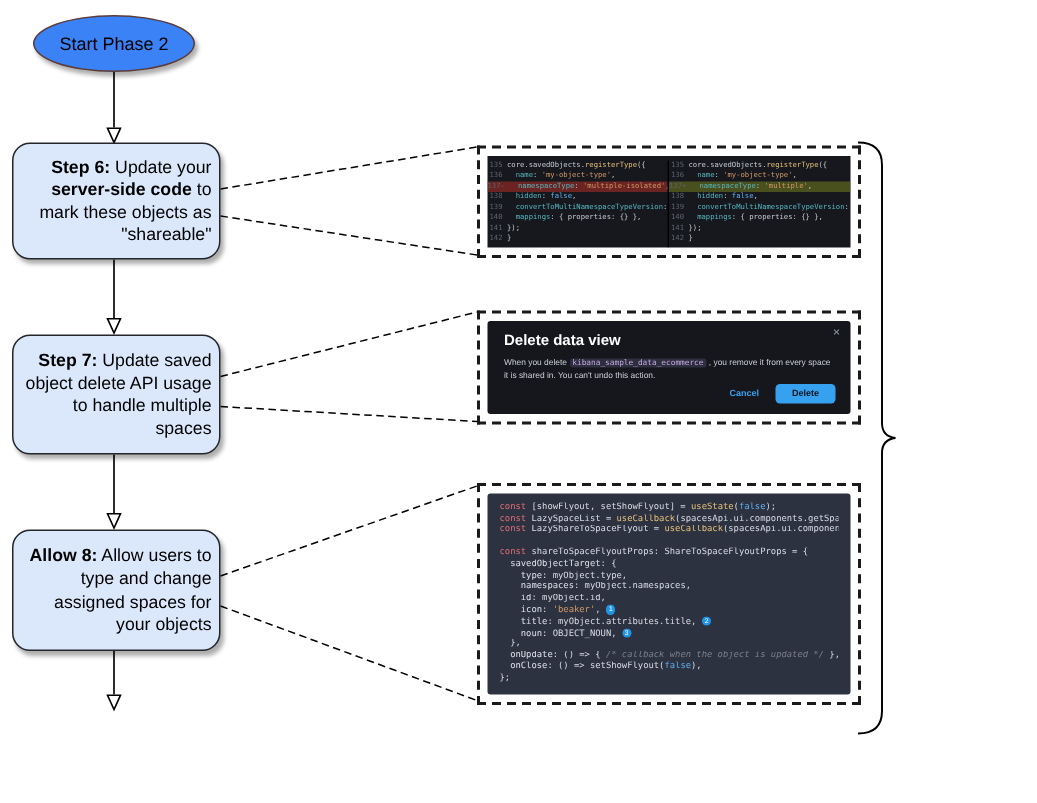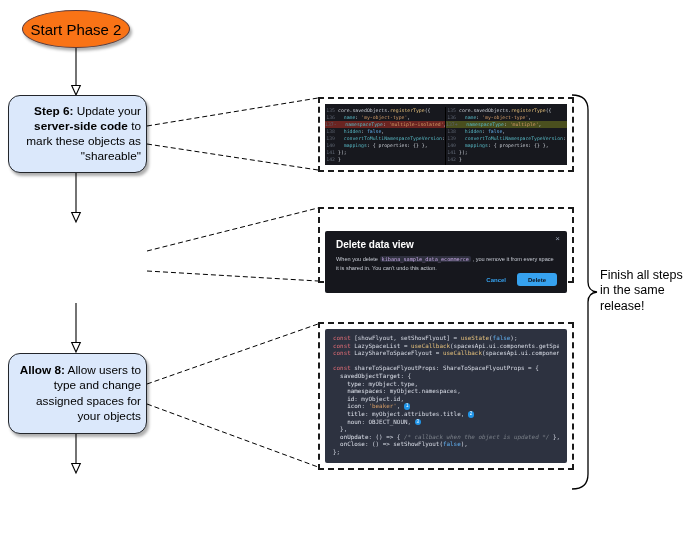--- a/index.html
+++ b/index.html
@@ -6,22 +6,22 @@
   html,body { background:#ffffff; }
   .canvas {
     position:relative; width:691px; height:535px; background:#ffffff;
     font-family:"Liberation Sans", sans-serif; overflow:hidden;
   }
   svg.overlay { position:absolute; left:0; top:0; z-index:0; }
 
   
   .terminator {
     position:absolute; display:flex; align-items:center; justify-content:center;
-    background:#f97316; border:1.5px solid #5c3a38; border-radius:50%;
-    font-size:15px; color:#000; text-align:center;
+    background:#3b82f6; border:1.5px solid #5c3a38; border-radius:50%;
+    font-size:12px; color:#000; text-align:center;
     box-shadow:2px 3px 3px rgba(0,0,0,0.32);
   }
   .start-node { left:22px; top:10px; width:108px; height:38px; }
   .finish-node { left:22px; top:477px; width:108px; height:45px; }
   .step-box {
     position:absolute; left:8px; width:139px;
     display:flex; align-items:center; justify-content:center;
     background:#dbe8fb; border:1.5px solid #23262b; border-radius:12px;
     font-size:11.8px; line-height:1.28; color:#000; text-align:right;
     padding:3px 5px; box-shadow:2px 3px 3px rgba(0,0,0,0.32);
@@ -61,21 +61,21 @@
   .key { color:#56b6c2; }
   .str { color:#d19a66; }
   .kwb { color:#61afef; }
   .kwr { color:#e06c75; }
   .fn  { color:#e5c07b; }
   .com { color:#7b8089; font-style:italic; }
 
   
   .modal {
     position:relative; width:100%; height:62px; background:#16171d;
-    border-radius:2px; color:#d3d7de; overflow:hidden;margin-top:17px;
+    border-radius:2px; color:#d3d7de; overflow:hidden;
   }
   .modal-title { padding:8px 11px 0; font-size:10px; font-weight:bold; color:#ffffff; }
   .modal-close { position:absolute; right:7px; top:3px; font-size:8px; color:#98a2b3; cursor:default; }
   .modal-body { padding:5px 11px 0; font-size:5.6px; line-height:1.6; color:#c9cdd6; }
   .modal-body .chip {
     font-family:"DejaVu Sans Mono","Liberation Mono", monospace;
     font-size:5.2px; color:#c3a6e0; background:#2e2f3e;
     padding:0 2px; border-radius:2px;
   }
   .modal-actions {
@@ -136,27 +136,29 @@
   </svg>
 
   <div class="terminator start-node">
     <span>Start Phase 2</span>
   </div>
 
   <div class="step-box step6">
     <div><span class="b">Step 6:</span><span> Update your </span><span class="b">server-side code</span><span> to mark these objects as "shareable"</span></div>
   </div>
 
+  <div class="step-box step7">
+    <div><span class="b">Step 7:</span><span> Update saved object delete API usage to handle multiple spaces</span></div>
+  </div>
 
   <div class="step-box step8">
     <div><span class="b">Allow 8:</span><span> Allow users to type and change assigned spaces for your objects</span></div>
   </div>
 
 
-  <div class="annotation">Finish all steps in the same release!</div>
 
   <div class="shot shot-diff">
     <div class="diff">
       <div class="diff-pane lft">
           <div class="cl"><span class="ln">135</span><span class="ct">core.savedObjects.<span class="fn">registerType</span>({</span></div>
           <div class="cl"><span class="ln">136</span><span class="ct">  <span class="key">name</span>: <span class="str">'my-object-type'</span>,</span></div>
           <div class="cl rem"><span class="ln">137-</span><span class="ct">  <span class="key">namespaceType</span>: <span class="str">'multiple-isolated'</span>,</span></div>
           <div class="cl"><span class="ln">138</span><span class="ct">  <span class="key">hidden</span>: <span class="kwb">false</span>,</span></div>
           <div class="cl"><span class="ln">139</span><span class="ct">  <span class="key">convertToMultiNamespaceTypeVersion</span>: '</span></div>
           <div class="cl"><span class="ln">140</span><span class="ct">  <span class="key">mappings</span>: { properties: {} },</span></div>

